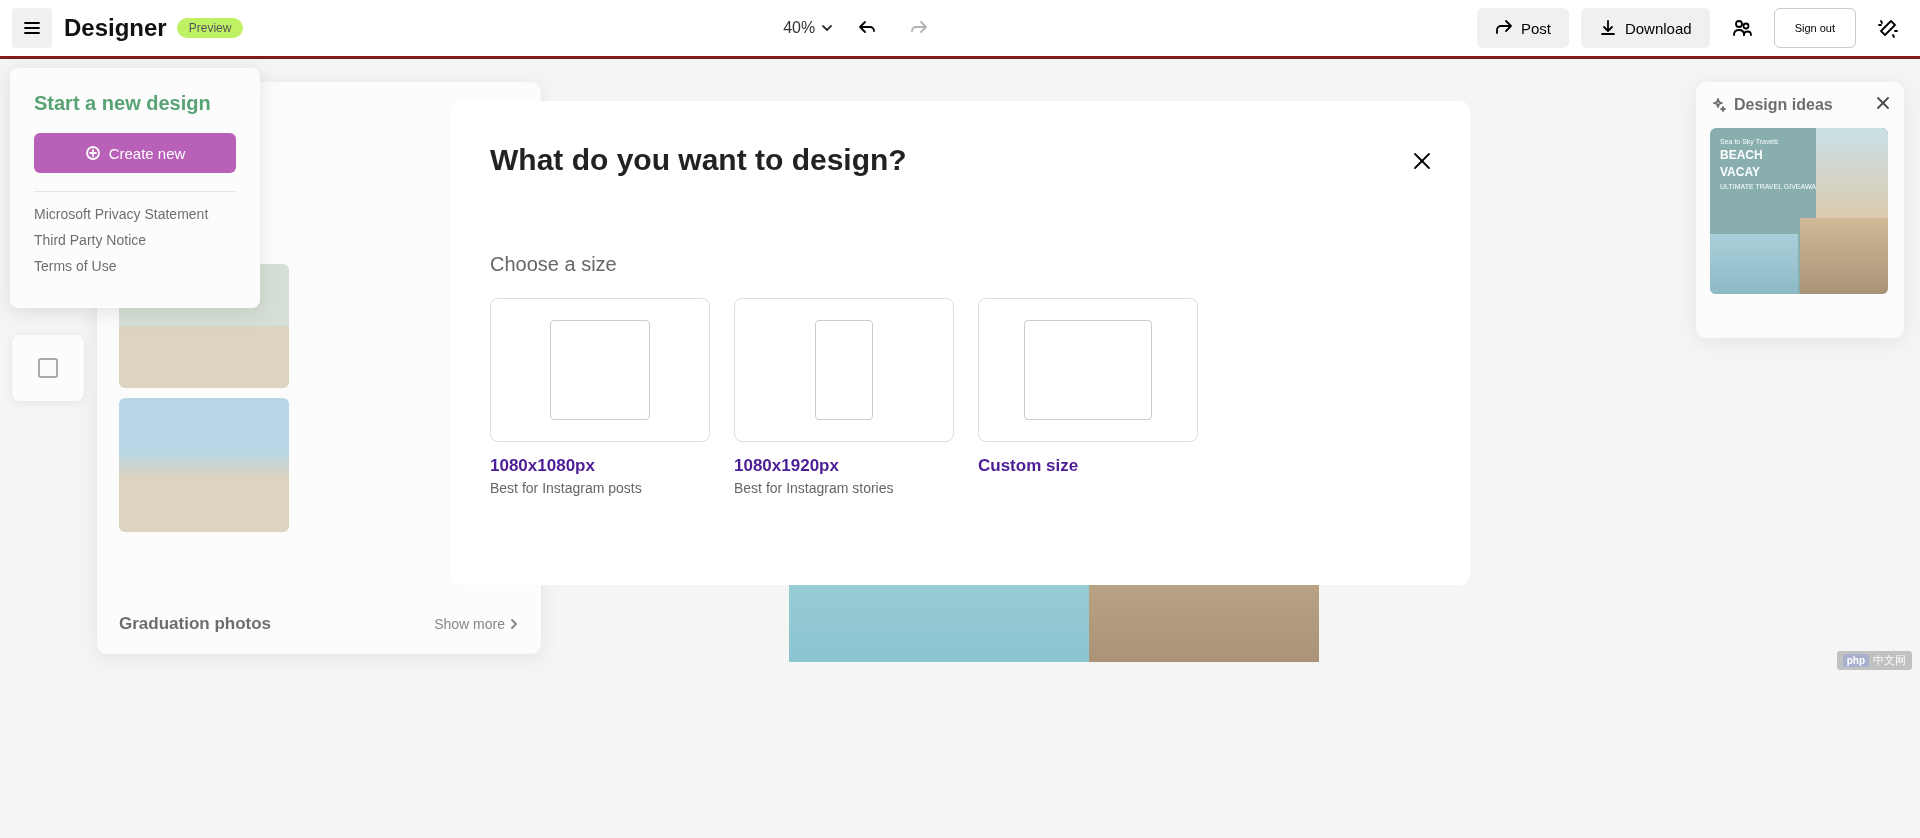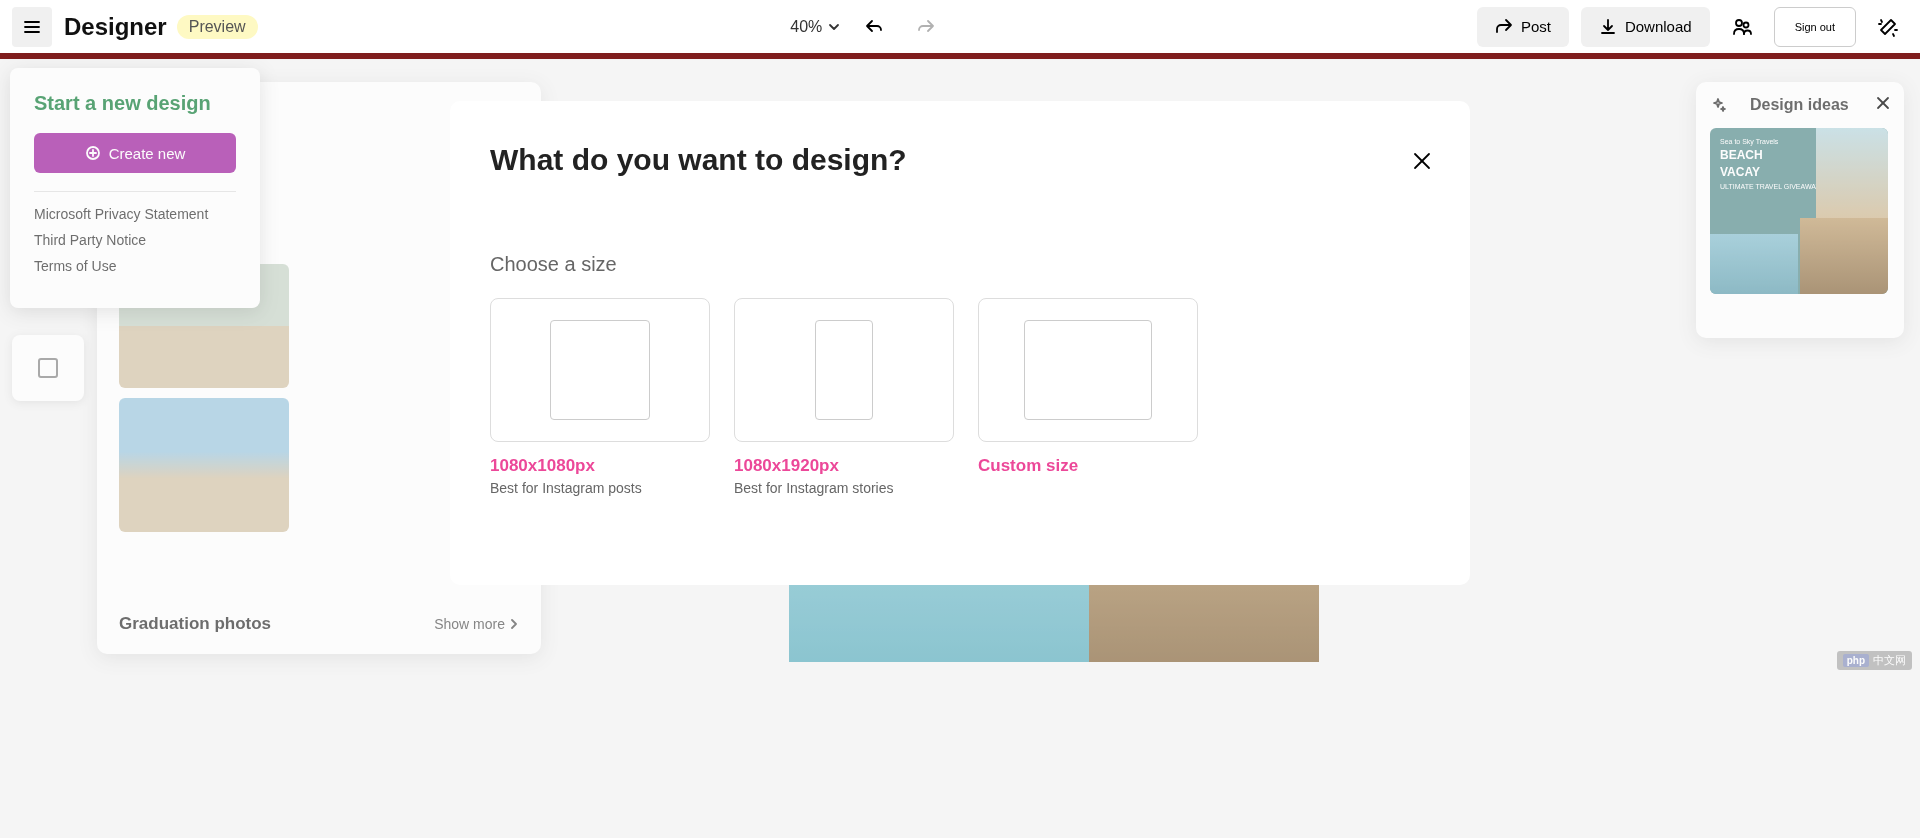--- a/index.html
+++ b/index.html
@@ -17,21 +17,21 @@
       position: relative;
     }
     
     
     .topbar {
       height: 59px;
       background: #ffffff;
       display: flex;
       align-items: center;
       padding: 0 12px;
-      border-bottom: 6px solid #7f1d1d;
+      border-bottom: 3px solid #7f1d1d;
     }
     
     .menu-btn {
       width: 40px;
       height: 40px;
       background: #f0f0f0;
       border-radius: 4px;
       display: flex;
       align-items: center;
       justify-content: center;
@@ -41,23 +41,23 @@
     .app-title {
       margin-left: 12px;
       font-size: 24px;
       font-weight: 600;
       color: #111;
     }
     
     .preview-badge {
       margin-left: 10px;
       padding: 3px 12px;
-      background: #fef9c3;
+      background: #bef264;
       border-radius: 12px;
-      font-size: 16px;
+      font-size: 12px;
       color: #555;
       text-align: center;
     }
     
     .topbar-center {
       flex: 1;
       display: flex;
       align-items: center;
       justify-content: center;
       gap: 16px;
@@ -372,21 +372,21 @@
     }
     
     .shape-custom {
       width: 128px;
       height: 100px;
     }
     
     .size-label {
       font-size: 17px;
       font-weight: 600;
-      color: #ec4899;
+      color: #4c1d95;
     }
     
     .size-desc {
       font-size: 14px;
       color: #666;
       margin-top: 4px;
     }
     
     
     .canvas-area {
@@ -434,21 +434,21 @@
     .design-ideas-header {
       display: flex;
       align-items: center;
       justify-content: space-between;
       margin-bottom: 14px;
     }
     
     .design-ideas-title {
       display: flex;
       align-items: center;
-      gap: 24px;
+      gap: 8px;
       font-size: 16px;
       font-weight: 600;
       color: #333;
     }
     
     .design-ideas-close {
       cursor: pointer;
     }
     
     .design-idea-thumb {

